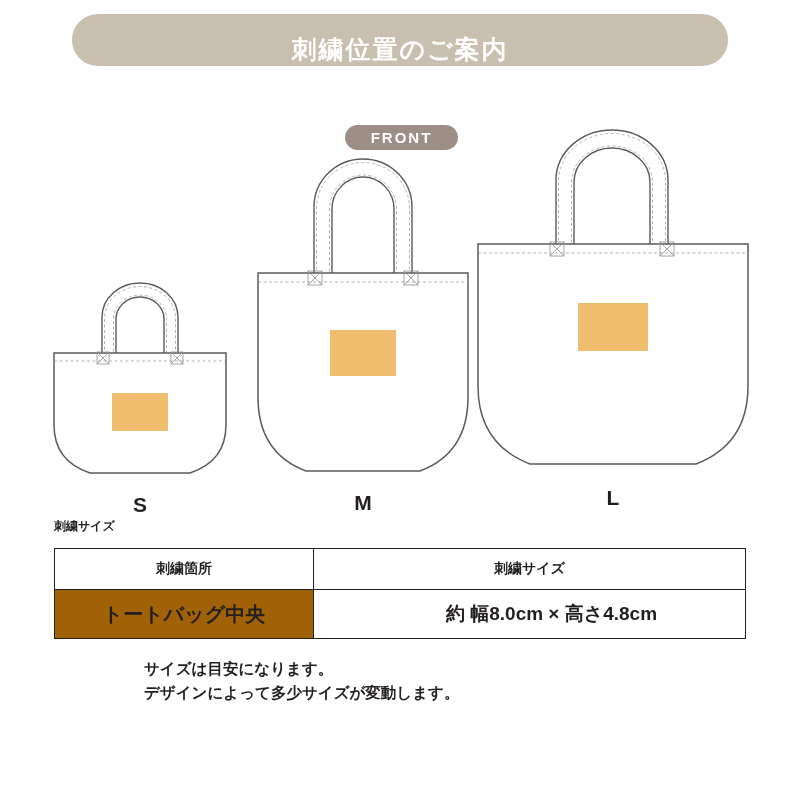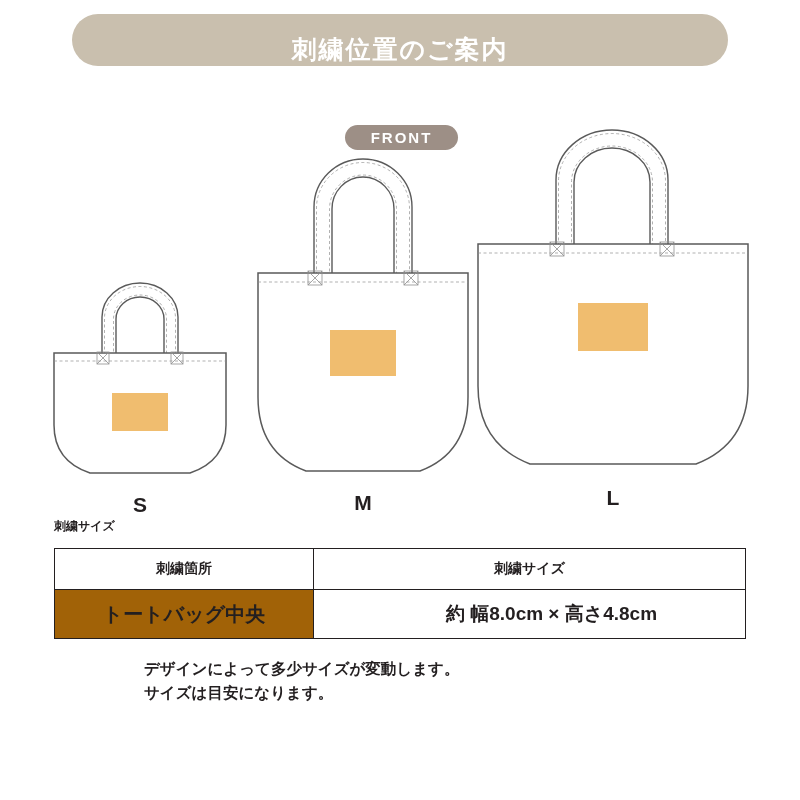--- a/index.html
+++ b/index.html
@@ -236,15 +236,15 @@
   </thead>
   <tbody>
     <tr>
       <td class="place">トートバッグ中央</td>
       <td class="size">約 幅8.0cm × 高さ4.8cm</td>
     </tr>
   </tbody>
 </table>
 
 <div class="notes">
+  <div class="note-line">サイズは目安になります。</div>
   <div class="note-line">デザインによって多少サイズが変動します。</div>
-  <div class="note-line">サイズは目安になります。</div>
 </div>
 
 </body></html>

